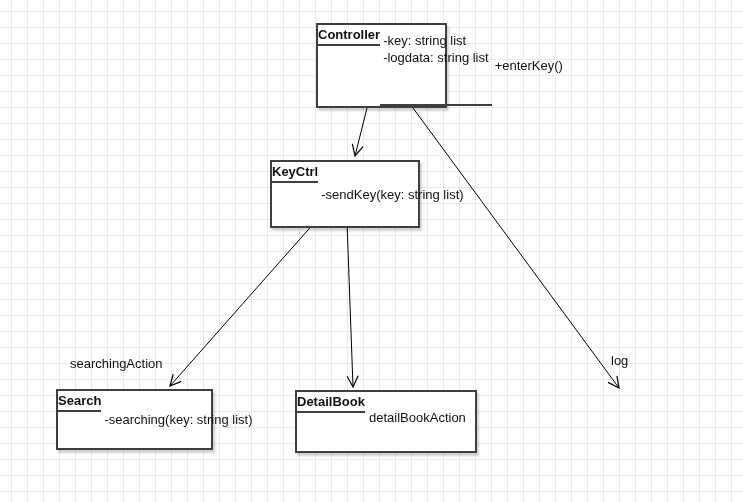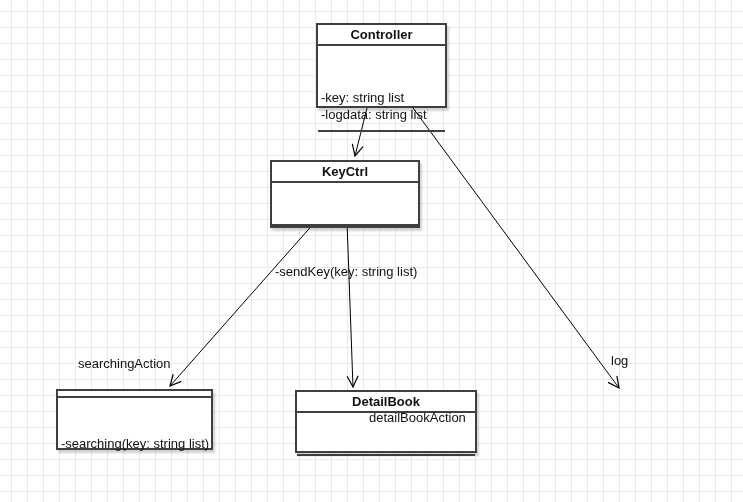--- a/index.html
+++ b/index.html
@@ -39,27 +39,26 @@
     pointer-events:stroke;
   }
   .arrowhead-path{
     stroke:var(--stroke-color);
     fill:none;
     stroke-width:1.2;
   }
   .uml-class{
     position:absolute;
     display:flex;
-    flex-direction:column;
+    flex-direction:row;
     background:var(--box-bg);
     border:2px solid var(--border-color);
     box-shadow:2px 3px 2px rgba(0,0,0,0.18);
     color:var(--text-color);
     cursor:default;
-    gap:36px;
   }
   .uml-title{
     flex:0 0 auto;
     height:21px;
     display:flex;
     align-items:center;
     justify-content:center;
     font-size:13px;
     font-weight:bold;
     border-bottom:2px solid var(--border-color);
@@ -110,40 +109,44 @@
     <line x1="347" y1="222" x2="353" y2="387" marker-end="url(#arrowhead)"></line>
     <line x1="413" y1="108" x2="619" y2="388" marker-end="url(#arrowhead)"></line>
   </svg>
 
   <div class="uml-class" style="left:316px;top:23px;width:131px;height:85px;">
     <div class="uml-title">Controller</div>
     <div class="uml-attrs">
       <div>-key: string list</div>
       <div>-logdata: string list</div>
     </div>
+    <div class="uml-methods">
+      <div>+enterKey()</div>
+    </div>
   </div>
 
   <div class="uml-class" style="left:270px;top:160px;width:150px;height:68px;">
     <div class="uml-title">KeyCtrl</div>
     <div class="uml-attrs empty"></div>
     <div class="uml-methods">
       <div>-sendKey(key: string list)</div>
     </div>
   </div>
 
   <div class="uml-class" style="left:56px;top:389px;width:157px;height:61px;">
+    <div class="uml-title">Search</div>
     <div class="uml-attrs empty"></div>
     <div class="uml-methods">
       <div>-searching(key: string list)</div>
     </div>
   </div>
 
   <div class="uml-class" style="left:263px;top:390px;width:182px;height:63px;margin-left:32px;">
     <div class="uml-title">DetailBook</div>
     <div class="uml-attrs empty"></div>
   </div>
 
 
-  <div class="edge-label" style="left:78px;top:356px;">searchingAction</div>
+  <div class="edge-label" style="left:70px;top:356px;">searchingAction</div>
   <div class="edge-label" style="left:369px;top:366px;margin-top:44px;">detailBookAction</div>
   <div class="edge-label" style="left:611px;top:353px;">log</div>
 
 </div>
 
 </body></html>

